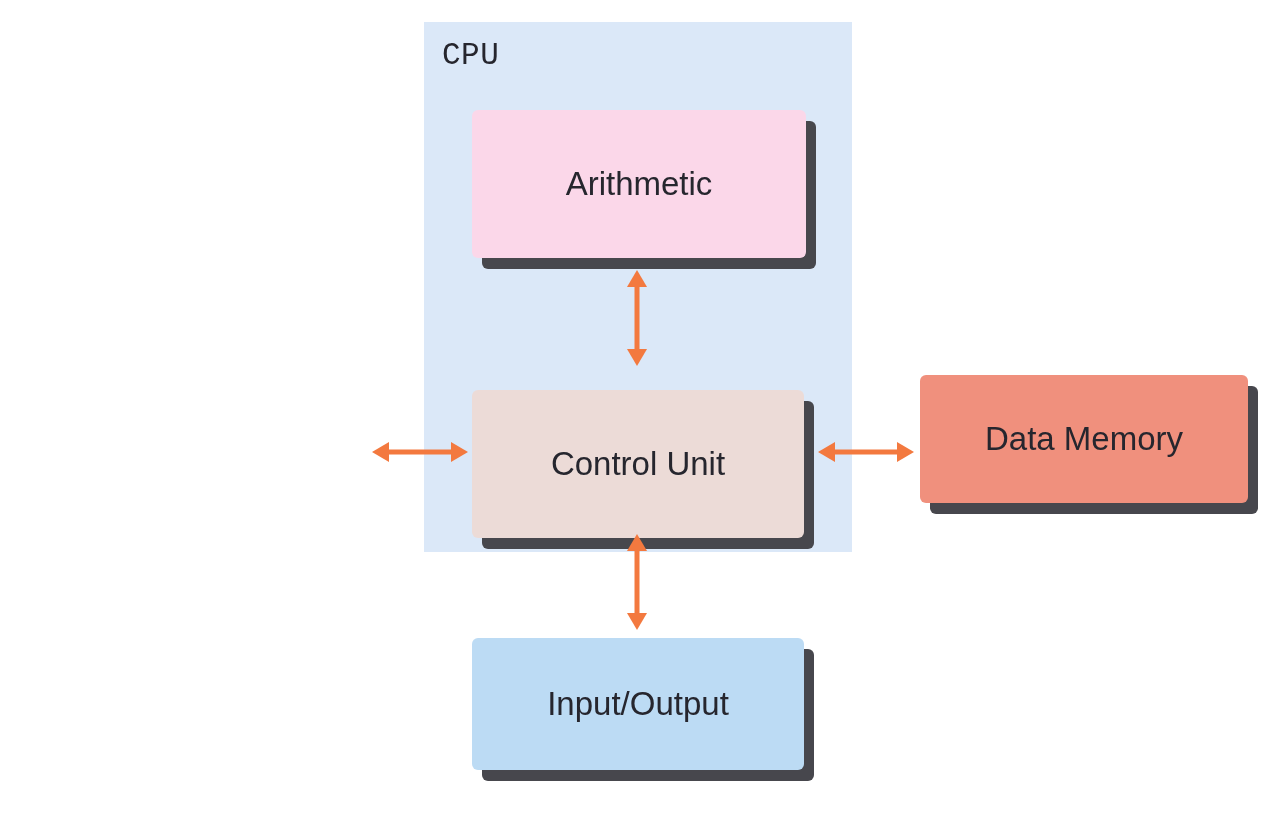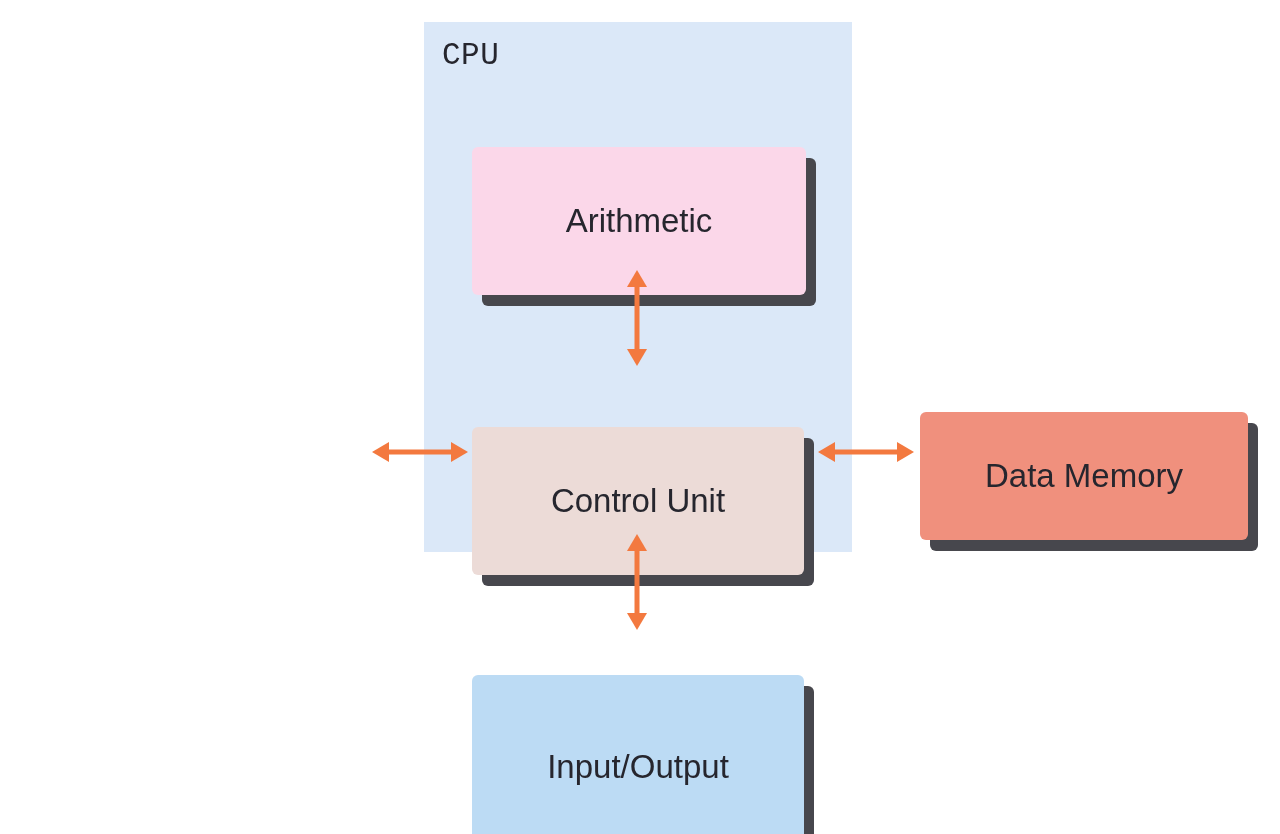--- a/index.html
+++ b/index.html
@@ -43,27 +43,26 @@
     display: flex;
     flex-direction: column;
     align-items: center;
     justify-content: center;
     text-align: center;
     font-size: 33px;
     line-height: 1.38;
     border-radius: 6px;
     box-shadow: 10px 11px 0 var(--color-shadow, #47474d);
     color: var(--color-text, #26262e);
-    margin-top: 37px;
   }
   .box--alu     { left: 472px; top: 110px; width: 334px; height: 148px; background: var(--color-alu_box, #fbd7e9); }
   .box--control { left: 472px; top: 390px; width: 332px; height: 148px; background: var(--color-control_box, #ecdbd7); }
   .box--im      { left: 28px;  top: 375px; width: 327px; height: 148px; background: var(--color-memory_box, #f0907d); }
   .box--dm      { left: 920px; top: 375px; width: 328px; height: 128px; background: var(--color-memory_box, #f0907d); }
-  .box--io      { left: 472px; top: 638px; width: 332px; height: 184px; background: var(--color-io_box, #bcdbf4); }
+  .box--io      { left: 472px; top: 638px; width: 332px; height: 132px; background: var(--color-io_box, #bcdbf4); }
 
   .box .line { display: block; }
 
   
   .arrow { position: absolute; }
   .arrow line    { stroke: var(--color-arrow, #f3793f); stroke-width: 5; }
   .arrow polygon { fill:   var(--color-arrow, #f3793f); }
 
   .arrow--alu-control { left: 617px; top: 268px; }
   .arrow--control-io  { left: 617px; top: 532px; }

